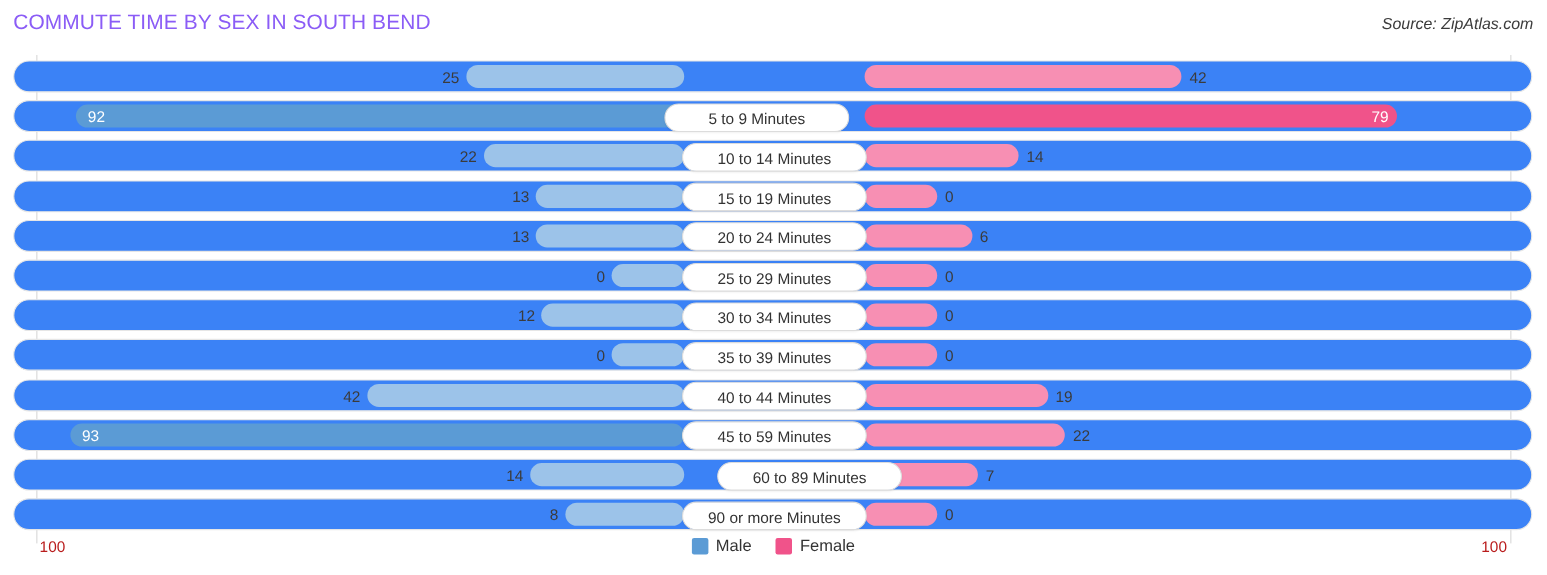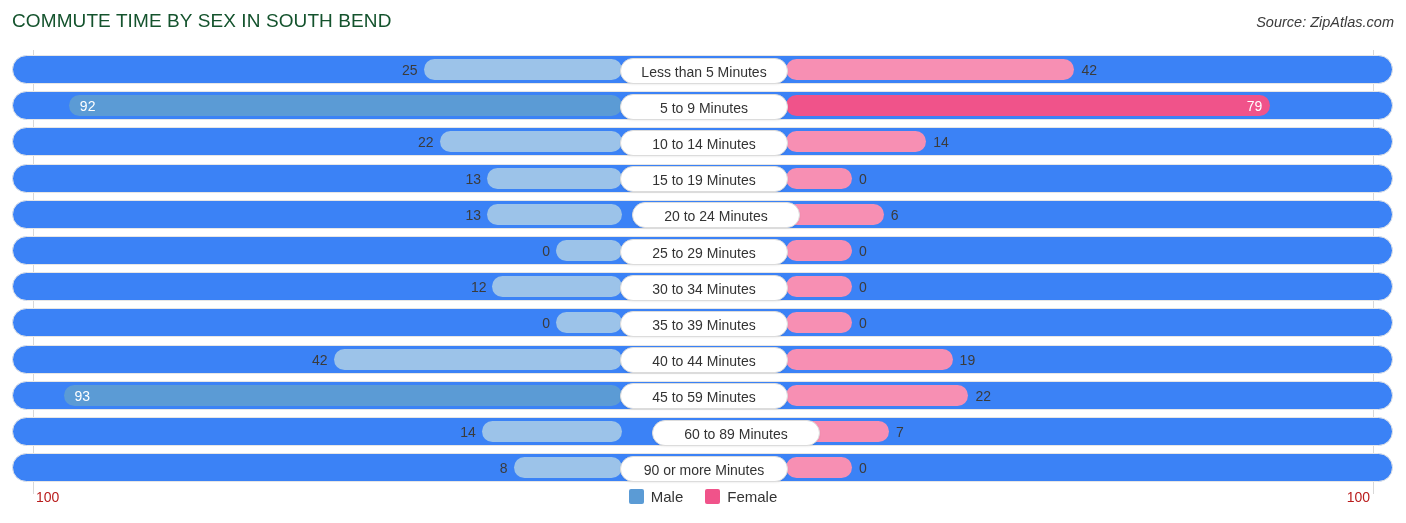--- a/index.html
+++ b/index.html
@@ -8,21 +8,21 @@
     background:#ffffff;
     font-family:"Liberation Sans", sans-serif;
     -webkit-font-smoothing:antialiased;
     overflow:hidden;
     position:relative;
   }
   #chart-root{position:absolute;left:0;top:0;width:1406px;height:523px;}
 
   .title{
     position:absolute;left:12px;top:10px;
-    font-size:19px;color:#14532d;letter-spacing:.1px;
+    font-size:19px;color:#8b5cf6;letter-spacing:.1px;
     white-space:nowrap;
   }
   .source{
     position:absolute;right:12px;top:14px;
     font-size:14.5px;color:#3b3b3b;font-style:italic;
     white-space:nowrap;
   }
 
   .plot{position:absolute;left:0;top:50px;width:1406px;height:434px;}
 
@@ -91,49 +91,48 @@
 
   <div class="plot">
     <div class="axis-line axis-left"></div>
     <div class="axis-line axis-right"></div>
     <div id="rows-host">
         <div class="row" style="top: 5px;">
           <div class="bar bar-male" style="left: 410.625px; width: 198.375px; background: rgb(156, 195, 233);"></div>
           <div class="val val-left-out" style="left: 346.625px; width: 58px;">25</div>
           <div class="bar bar-female" style="left: 773px; width: 288.39px; background: rgb(247, 143, 179);"></div>
           <div class="val val-right-out" style="left: 1068.39px; width: 60px;">42</div>
-          <div class="cat-pill" style="left: 607px; width: 168px;">Less than 5 Minutes</div>
         </div>
         <div class="row" style="top: 41.2px;">
           <div class="bar bar-male" style="left: 55.86px; width: 553.14px; background: rgb(91, 155, 213);"></div>
           <div class="val val-in" style="left: 66.86px; text-align: center;">92</div>
           <div class="bar bar-female" style="left: 773px; width: 484.305px; background: rgb(240, 83, 138);"></div>
           <div class="val val-in" style="left: 1223.31px; width: 26px; text-align: right;">79</div>
-          <div class="cat-pill" style="left: 607px; width: 168px;">5 to 9 Minutes</div>
+          <div class="cat-pill" style="left: 591px; width: 168px;">5 to 9 Minutes</div>
         </div>
         <div class="row" style="top: 77.4px;">
           <div class="bar bar-male" style="left: 426.51px; width: 182.49px; background: rgb(156, 195, 233);"></div>
           <div class="val val-left-out" style="left: 362.51px; width: 58px;">22</div>
           <div class="bar bar-female" style="left: 773px; width: 140.13px; background: rgb(247, 143, 179);"></div>
           <div class="val val-right-out" style="left: 920.13px; width: 60px;">14</div>
           <div class="cat-pill" style="left: 607px; width: 168px;">10 to 14 Minutes</div>
         </div>
         <div class="row" style="top: 113.6px;">
           <div class="bar bar-male" style="left: 474.165px; width: 134.835px; background: rgb(156, 195, 233);"></div>
           <div class="val val-left-out" style="left: 410.165px; width: 58px;">13</div>
           <div class="bar bar-female" style="left: 773px; width: 66px; background: rgb(247, 143, 179);"></div>
           <div class="val val-right-out" style="left: 846px; width: 60px;">0</div>
           <div class="cat-pill" style="left: 607px; width: 168px;">15 to 19 Minutes</div>
         </div>
         <div class="row" style="top: 149.8px;">
           <div class="bar bar-male" style="left: 474.165px; width: 134.835px; background: rgb(156, 195, 233);"></div>
           <div class="val val-left-out" style="left: 410.165px; width: 58px;">13</div>
           <div class="bar bar-female" style="left: 773px; width: 97.77px; background: rgb(247, 143, 179);"></div>
           <div class="val val-right-out" style="left: 877.77px; width: 60px;">6</div>
-          <div class="cat-pill" style="left: 607px; width: 168px; margin-left: 12px;">20 to 24 Minutes</div>
+          <div class="cat-pill" style="left: 607px; width: 168px;">20 to 24 Minutes</div>
         </div>
         <div class="row" style="top: 186px;">
           <div class="bar bar-male" style="left: 543px; width: 66px; background: rgb(156, 195, 233);"></div>
           <div class="val val-left-out" style="left: 479px; width: 58px;">0</div>
           <div class="bar bar-female" style="left: 773px; width: 66px; background: rgb(247, 143, 179);"></div>
           <div class="val val-right-out" style="left: 846px; width: 60px;">0</div>
           <div class="cat-pill" style="left: 607px; width: 168px;">25 to 29 Minutes</div>
         </div>
         <div class="row" style="top: 222.2px;">
           <div class="bar bar-male" style="left: 479.46px; width: 129.54px; background: rgb(156, 195, 233);"></div>

